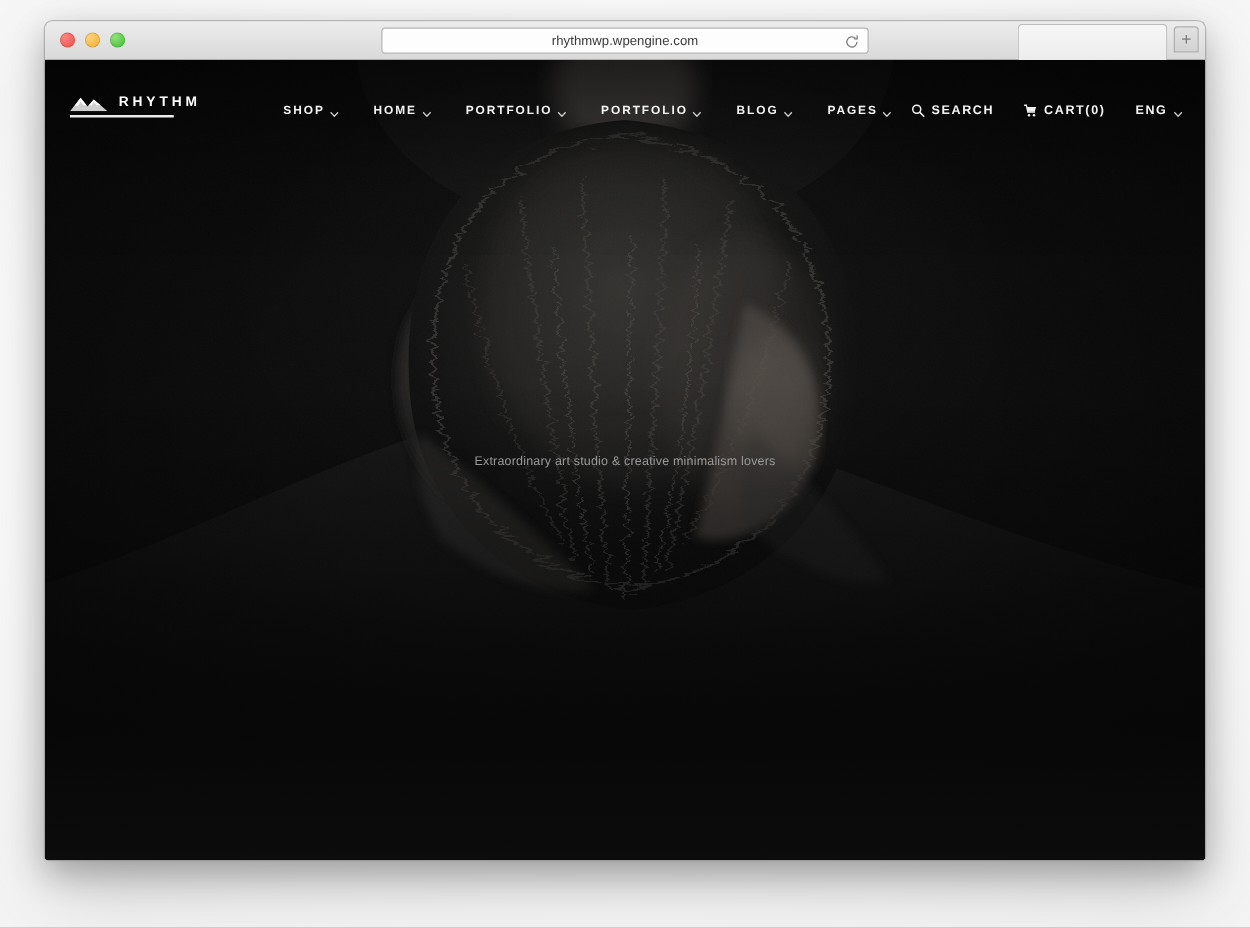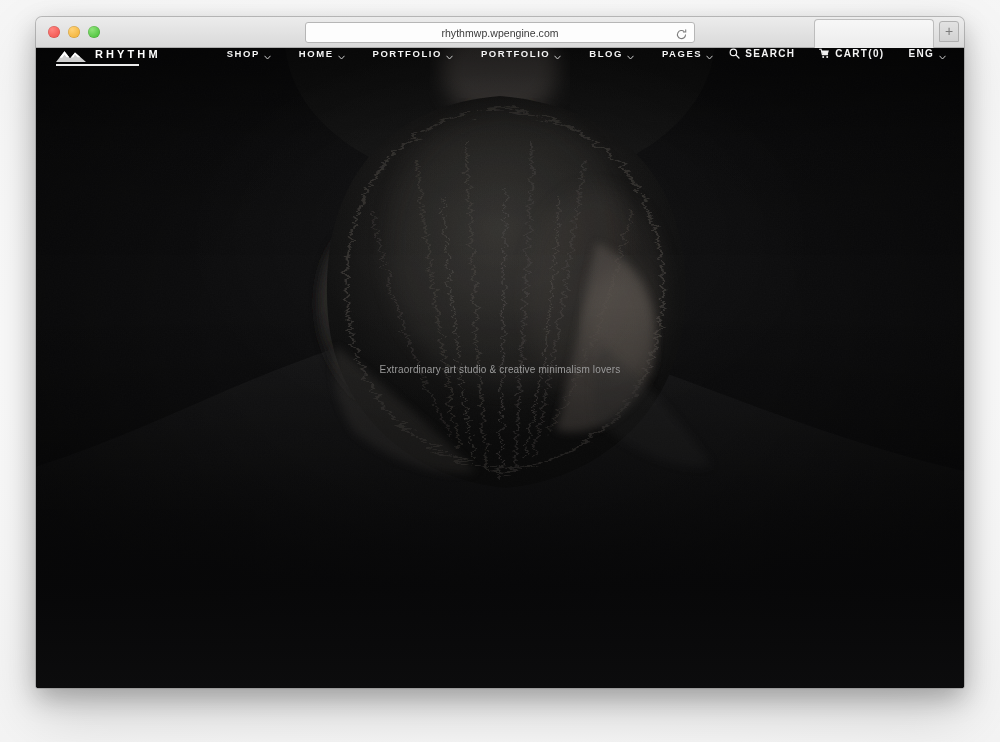--- a/index.html
+++ b/index.html
@@ -93,21 +93,21 @@
       radial-gradient(ellipse 520px 330px at 50% 30%, rgba(255,255,255,.035) 0%, rgba(0,0,0,0) 62%),
       linear-gradient(180deg, rgba(0,0,0,.46) 0%, rgba(0,0,0,.06) 16%, rgba(0,0,0,0) 40%,
                       rgba(0,0,0,.30) 66%, rgba(7,7,8,.88) 84%, #0c0c0d 100%),
       radial-gradient(ellipse 760px 520px at 50% 42%, rgba(0,0,0,0) 36%, rgba(0,0,0,.62) 100%);
     pointer-events:none;
   }
 
   
   #site-header {
     position:absolute; left:0; top:0; width:100%; height:46px;
-    display:flex; align-items:flex-start;
+    display:flex; align-items:flex-end;
     padding:0 18px 0 20px;
     z-index:6;
   }
 
   
   #brand-logo { display:flex; flex-direction:column; gap:3px; align-items:flex-start; }
   .logo-row { display:flex; align-items:center; gap:9px; }
   #mountain-icon { width:30px; height:13px; display:block; }
   #brand-name {
     color:#ffffff; font-size:11px; font-weight:700;

